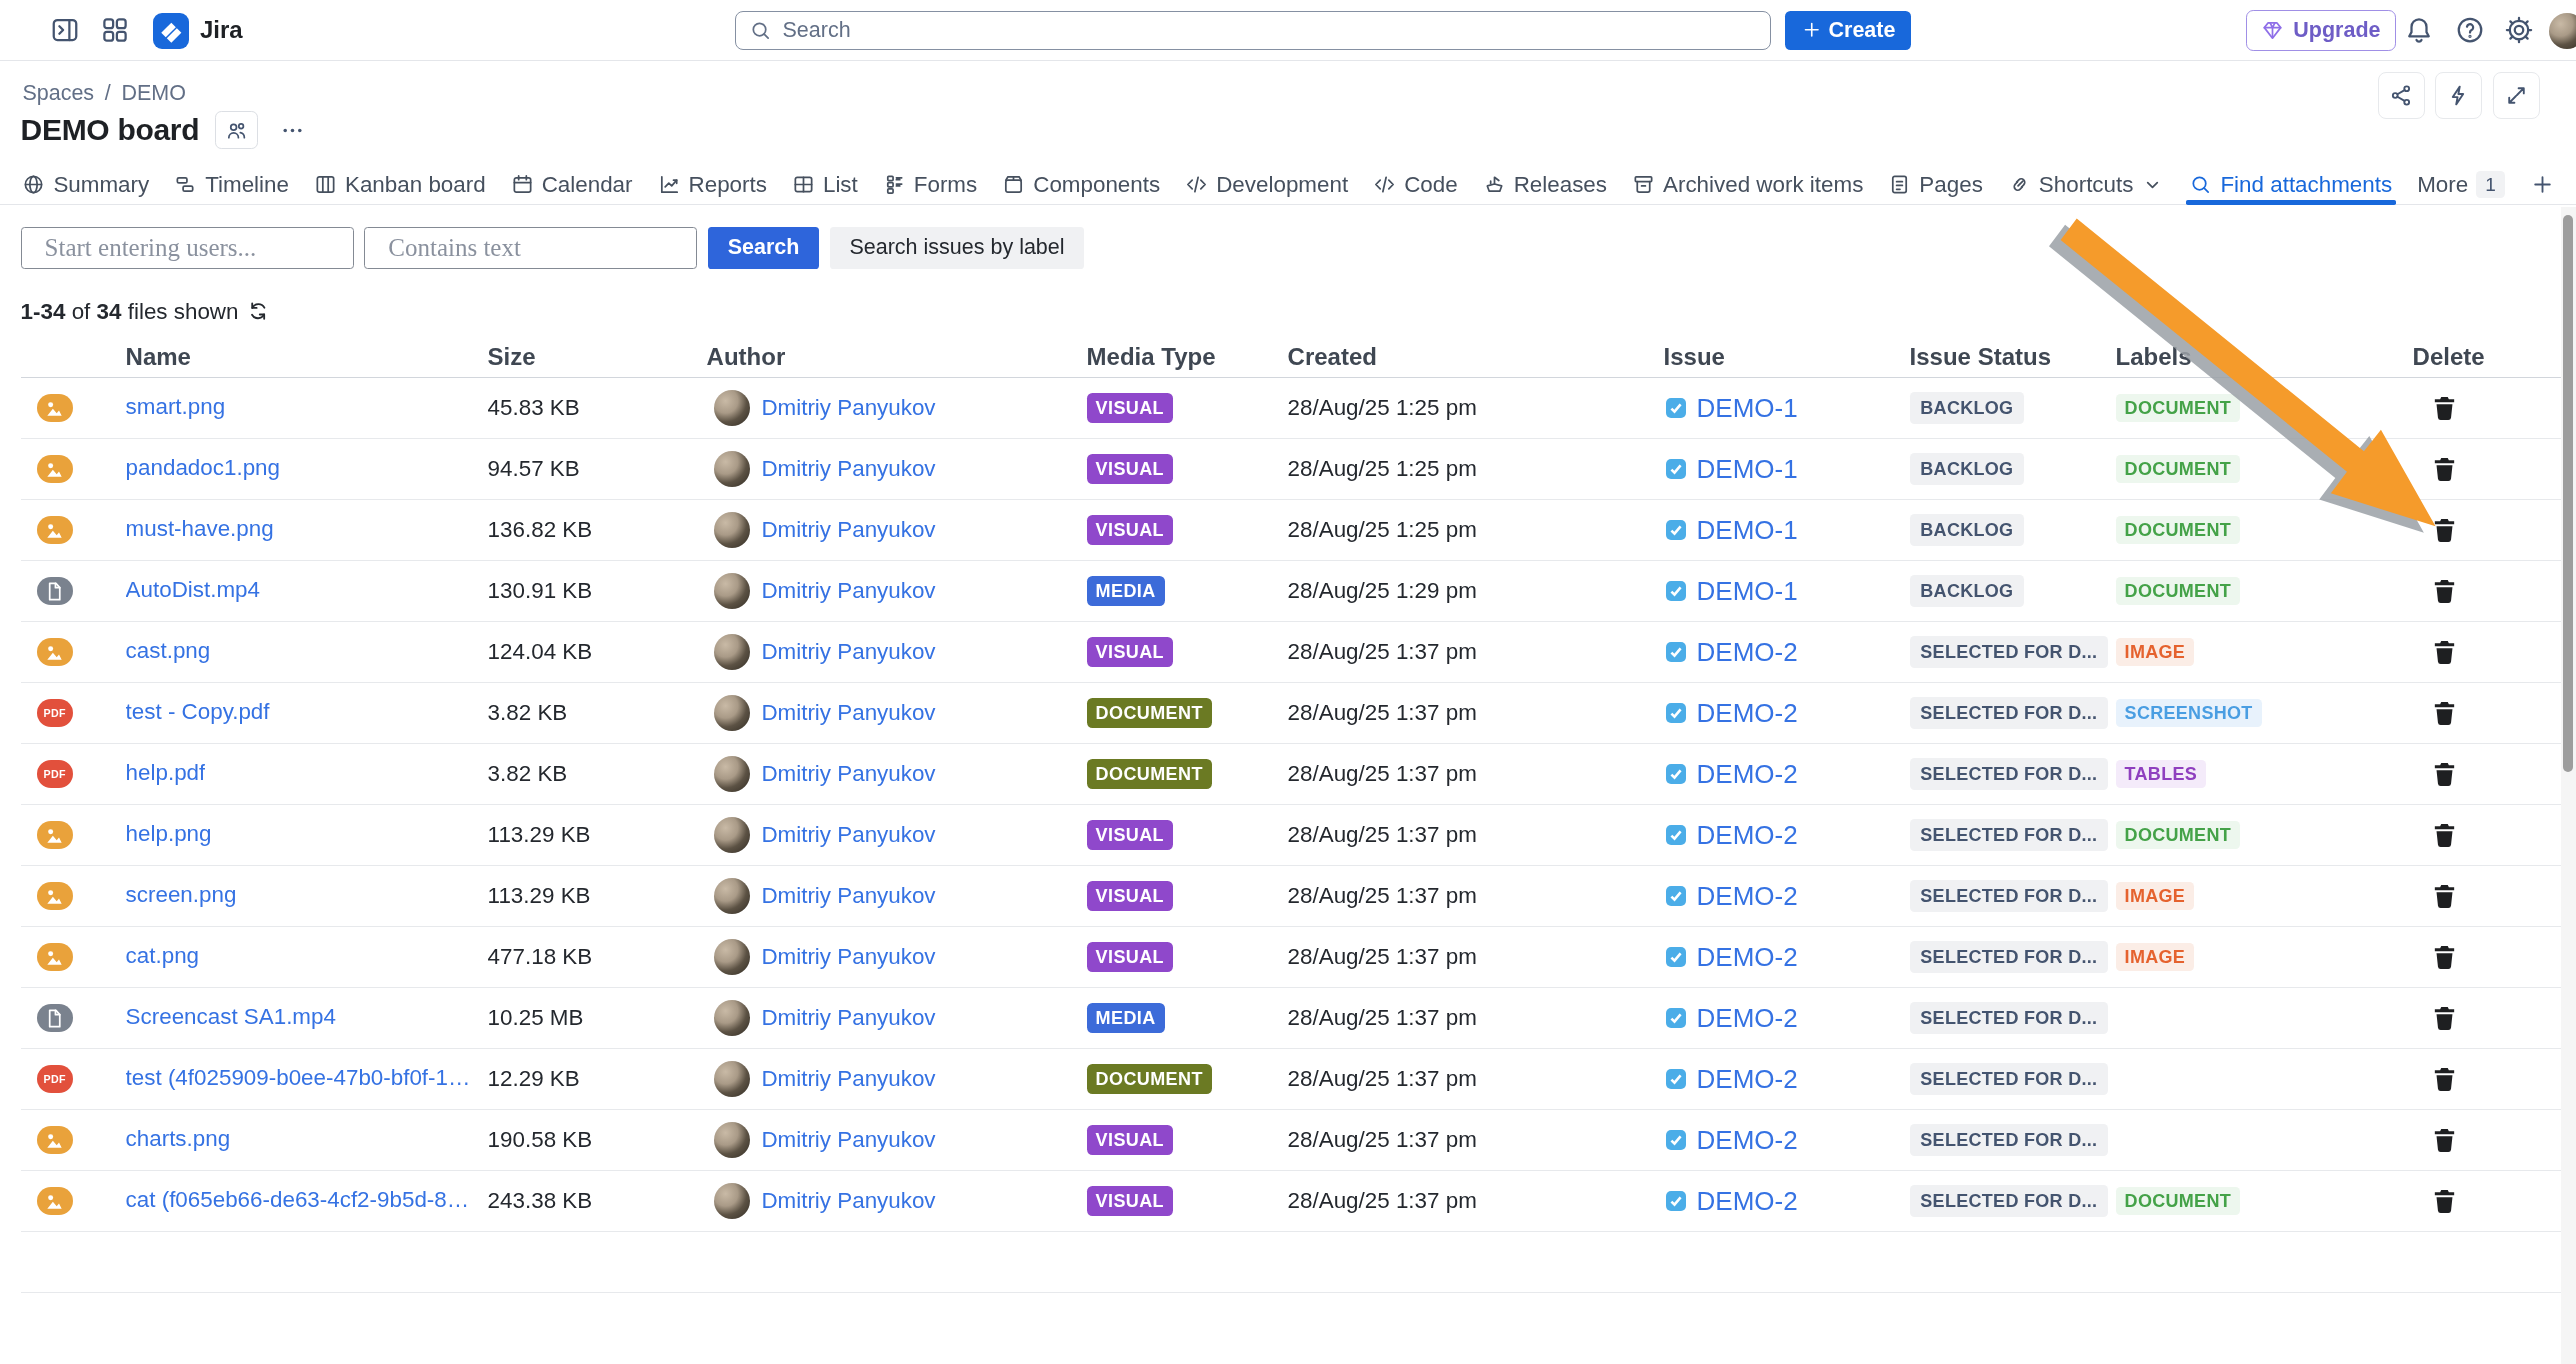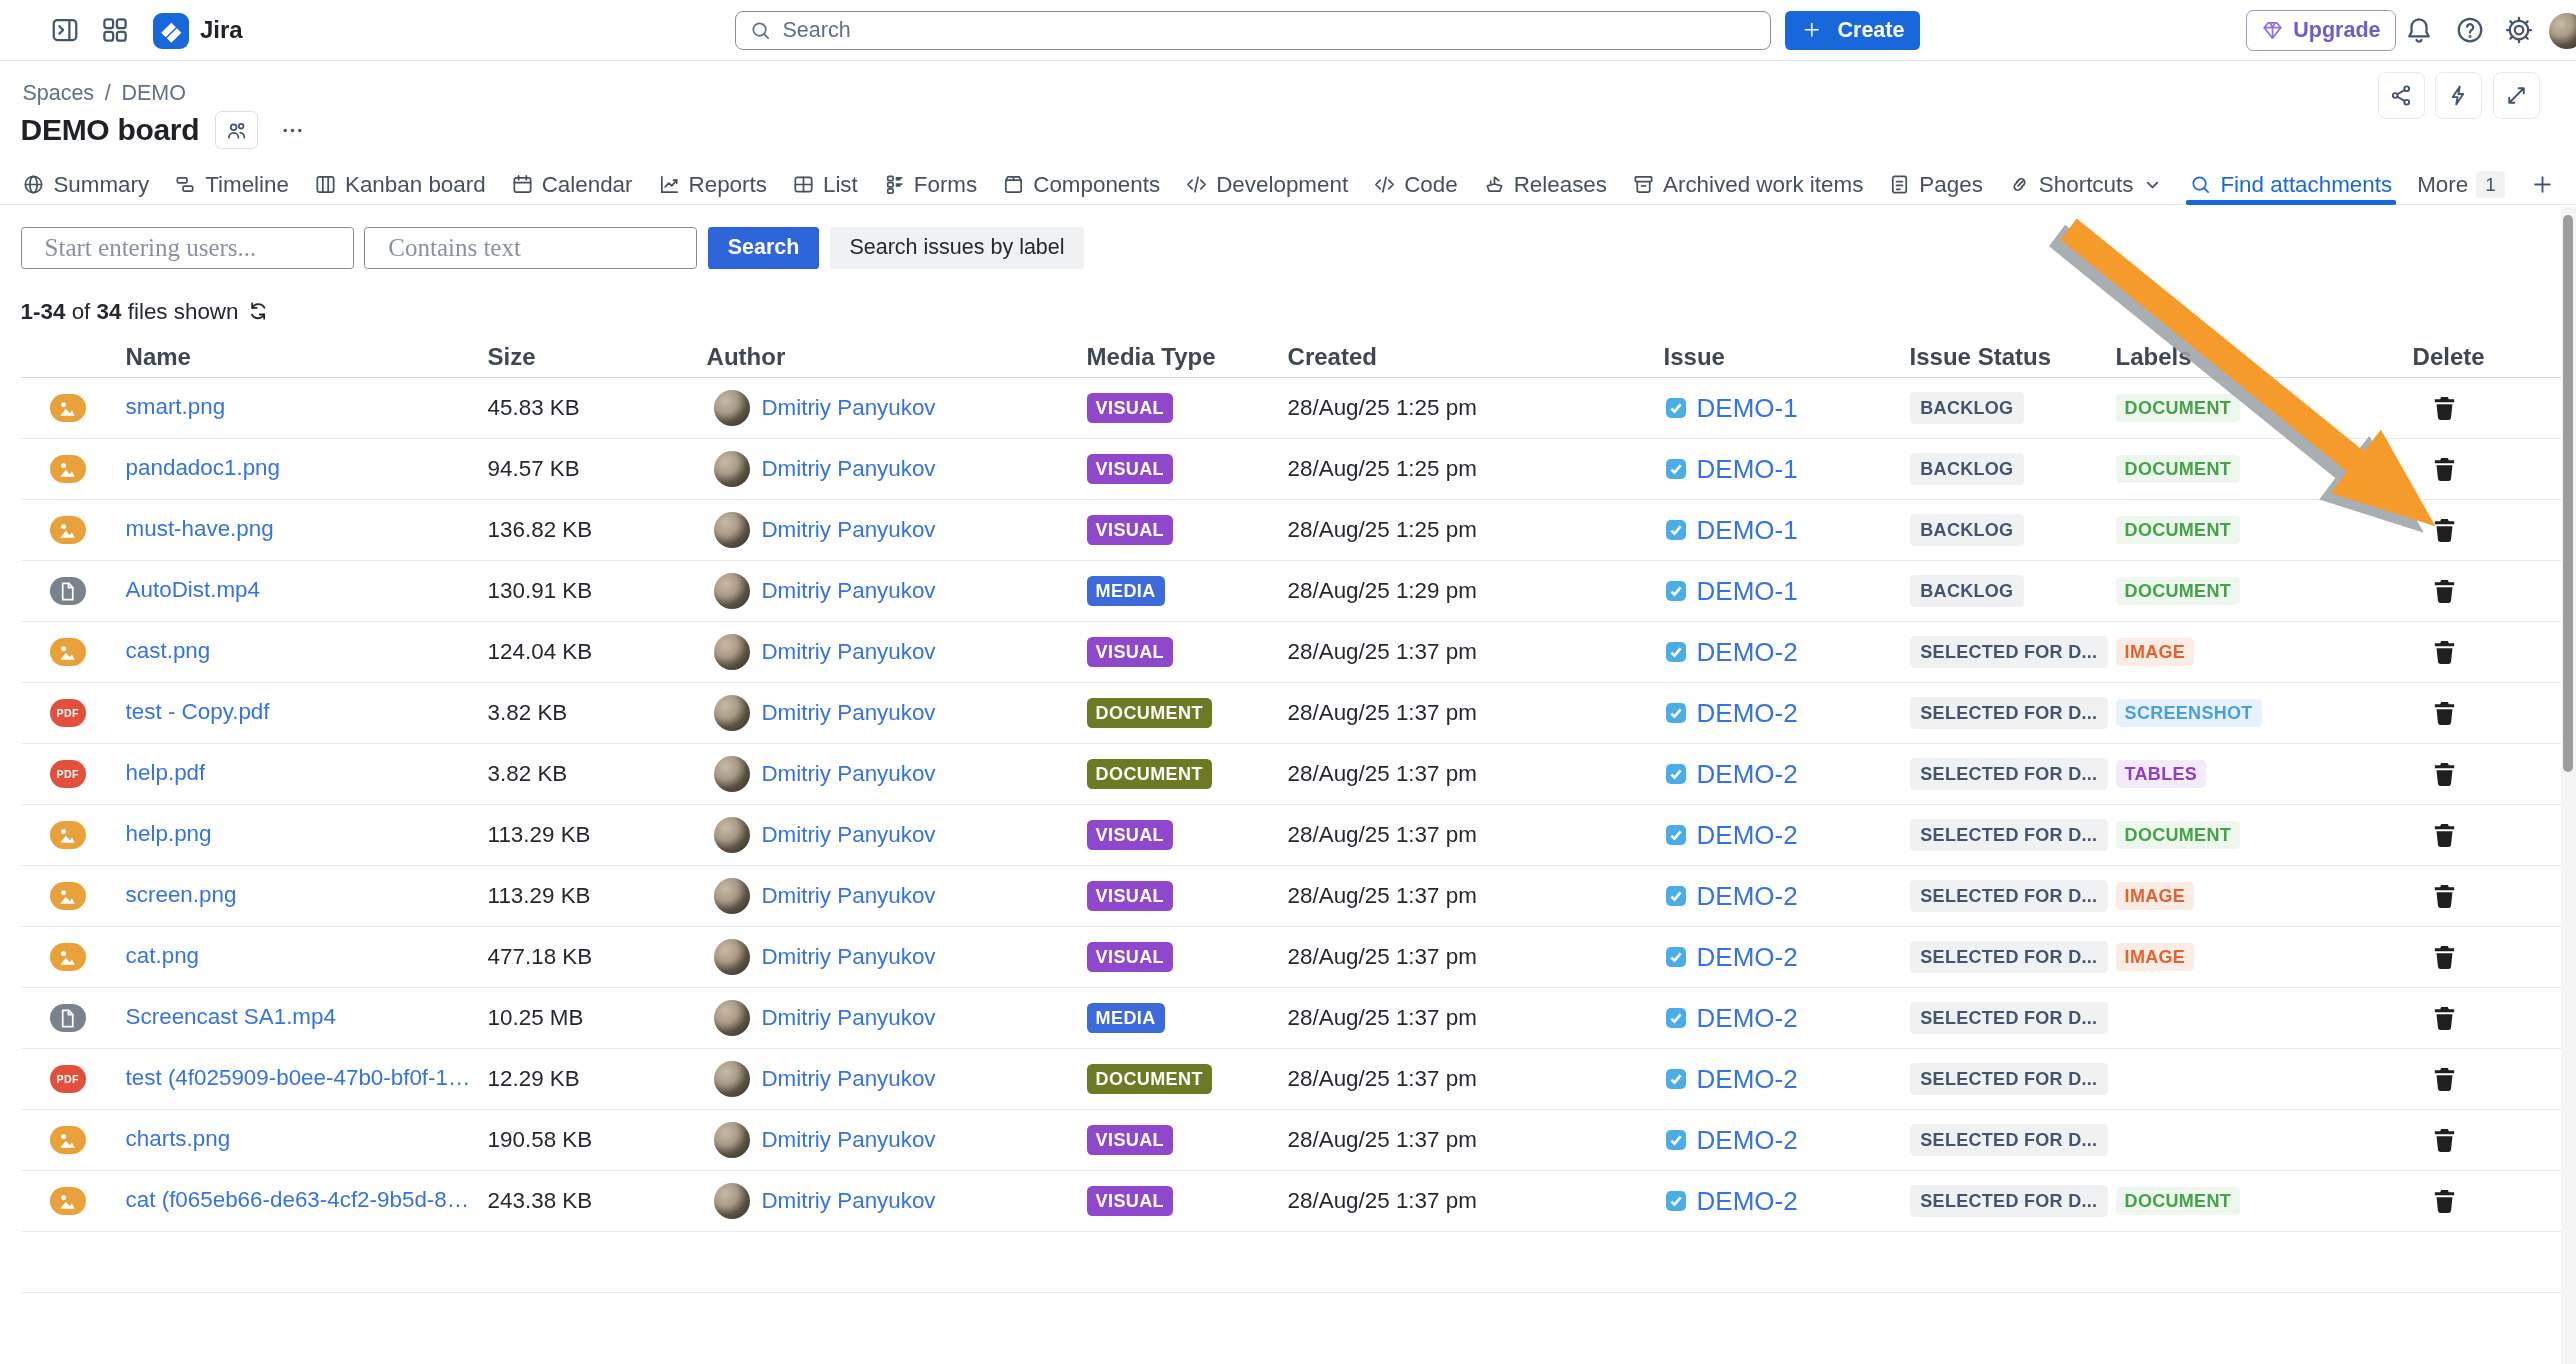--- a/index.html
+++ b/index.html
@@ -22,21 +22,21 @@
   #app-switcher { left:72px; top:15px; }
   #jira-logo { left:125px; top:12.5px; width:36px; height:36px; border-radius:9px; background:#1868db; }
   #jira-logo svg { width:36px; height:36px; }
   #app-name { left:172px; top:16px; font-size:24px; font-weight:700; color:#1e2125; }
   #global-search { left:707px; top:10.7px; width:1036px; height:39px; border:1.3px solid #8590a2; border-radius:8px;
     display:flex; align-items:center; padding:0 12.5px; gap:9px; color:#626f86; }
   #global-search svg { width:23px; height:23px; }
   #global-search input { border:none; outline:none; font-size:21.5px; color:#1e2125; width:100%; background:transparent; font-family:inherit; }
   #global-search input::placeholder { color:#626f86; }
   #create-btn { left:1757px; top:10.7px; height:39px; padding:0 16px; background:#1868db; color:#fff; border:none;
-    border-radius:5.4px; font-size:21.5px; font-weight:600; display:flex; align-items:center; gap:15px; cursor:pointer; font-family:inherit;}
+    border-radius:5.4px; font-size:21.5px; font-weight:600; display:flex; align-items:center; gap:6px; cursor:pointer; font-family:inherit;}
   #create-btn svg { width:21.5px; height:21.5px; }
   #upgrade-btn { left:2218px; top:9.8px; height:41px; padding:0 14.3px; background:#fff; border:1.3px solid #a08fe6;
     color:#6e5dc6; border-radius:7.2px; font-size:21.5px; font-weight:600; display:flex; align-items:center; gap:9px; cursor:pointer; font-family:inherit;}
   #upgrade-btn svg { width:23px; height:23px; stroke:#8f6fe8; }
   #notif-btn { left:2376px; top:15px; } #help-btn { left:2427px; top:15px; } #settings-btn { left:2476px; top:15px; }
   .avatar { border-radius:50%;
     background: radial-gradient(circle at 32% 30%, #c9baa6 0%, #a99a87 35%, #5c5244 60%, #2f2a22 100%); }
   #nav-avatar { left:2521px; top:12.5px; width:36px; height:36px; }
 
   
@@ -87,21 +87,21 @@
   #refresh-btn { color:#24282e; cursor:pointer; }
   #refresh-btn svg { width:22.4px; height:22.4px; stroke-width:2; }
 
   
   .table { margin-top:12.5px; margin-left:-20.6px; padding-left:20.6px; }
   .trow { display:grid; grid-template-columns:105px 362px 219px 380px 201px 376px 246px 206px 259px 1fr;
     align-items:center; }
   .thead { height:41px; font-size:24px; font-weight:700; color:#3f4752; border-bottom:1.8px solid #d2d6dc; }
   .thead .hc-delete { padding-left:38px; }
   .drow { height:61px; border-bottom:0.9px solid #e7e9ec; }
-  .fileicon { width:36px; height:28px; border-radius:16px; margin-left:29px; display:flex; align-items:center; justify-content:center; }
+  .fileicon { width:36px; height:28px; border-radius:16px; margin-left:16px; display:flex; align-items:center; justify-content:center; }
   .ft-png { background:#e9a23b; } .ft-mp4 { background:#7a828e; } .ft-pdf { background:#e2503c; }
   .fileicon svg { width:23px; height:23px; }
   .pdf-label { color:#fff; font-size:10.7px; font-weight:700; letter-spacing:0.3px; }
   .c-name a { font-size:22.4px; color:#3572e3; display:inline-block; max-width:349px; white-space:nowrap; overflow:hidden; text-overflow:ellipsis; }
   .c-size { font-size:22.4px; color:#24282e; }
   .c-author { display:flex; align-items:center; gap:11.6px; padding-left:7.2px; }
   .c-author .avatar { width:36px; height:36px; flex-shrink:0; }
   .c-author a { font-size:22.4px; color:#3572e3; }
   .mt-badge { display:inline-block; color:#fff; font-size:18px; font-weight:700; letter-spacing:0.4px;
     padding:4.5px 9px; border-radius:5.4px; }

